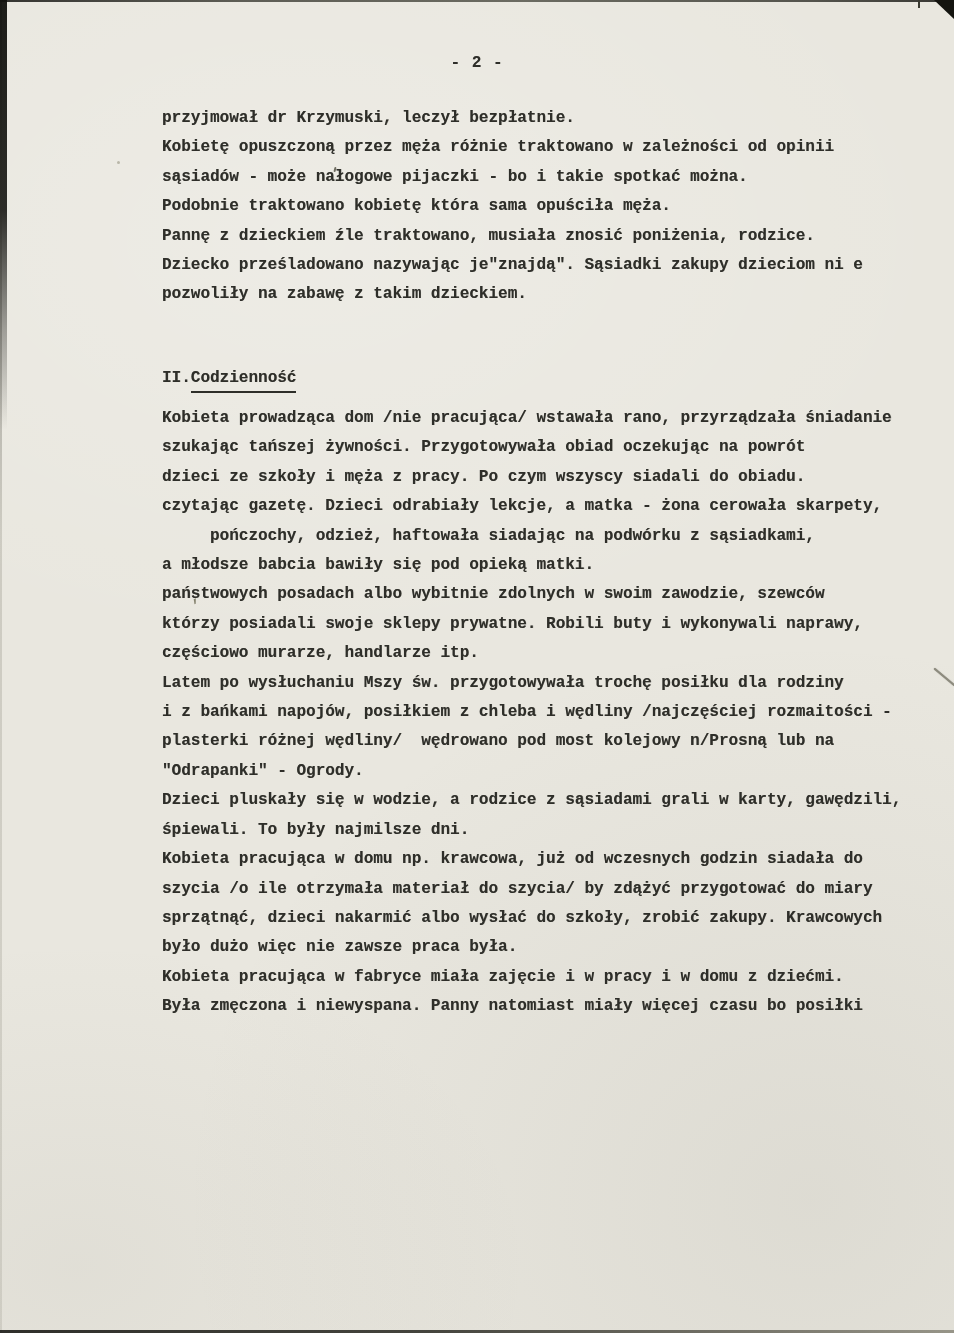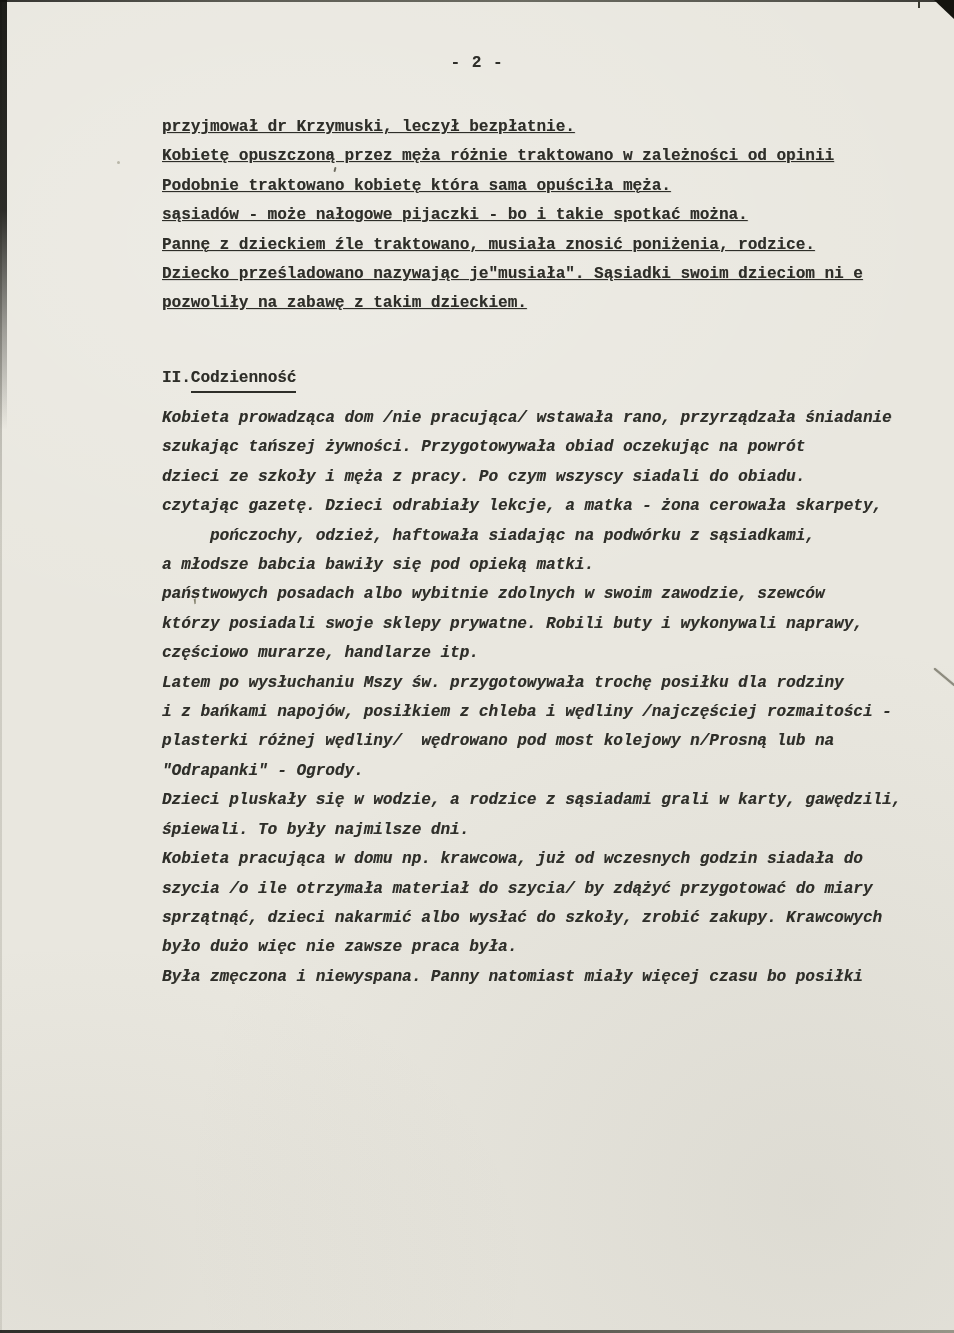--- a/index.html
+++ b/index.html
@@ -22,27 +22,27 @@
     letter-spacing:0px;
     color:#2e2e29;
     text-shadow:0.3px 0.3px 0 rgba(40,40,34,0.45);
   }
   .line{white-space:pre;}
   .pageno{
     position:absolute;top:49px;left:0;right:0;
     text-align:center;
     letter-spacing:1px;
   }
-  .block1{position:absolute;left:162px;top:113px;right:20px;text-decoration:underline;}
+  .block1{position:absolute;left:162px;top:104px;right:20px;}
   .heading{position:absolute;left:162px;top:364px;}
   .heading .u{
     border-bottom:2px solid #2e2e29;
     padding-bottom:4px;
   }
-  .block2{position:absolute;left:162px;top:404px;right:10px;font-style:italic;}
+  .block2{position:absolute;left:162px;top:404px;right:10px;}
   
   .edge-top{
     position:absolute;top:0;left:0;right:0;height:2px;
     background:linear-gradient(90deg,#151512,#44443c 25%,#55554b 55%,#3a3a33 85%,#181814);
     opacity:.85;
   }
   .edge-left{
     position:absolute;top:0;left:0;width:7px;height:430px;
     background:linear-gradient(180deg,rgba(18,18,14,0.95) 0px,rgba(18,18,14,0.88) 210px,rgba(18,18,14,0.35) 330px,rgba(18,18,14,0) 430px);
   }
@@ -88,24 +88,24 @@
 </head>
 <body>
 
 <div class="scan">
 
   <div class="pageno tw">- 2 -</div>
 
   <div class="block1 tw">
       <div class="line">przyjmował dr Krzymuski, leczył bezpłatnie.</div>
       <div class="line">Kobietę opuszczoną przez męża różnie traktowano w zależności od opinii</div>
+      <div class="line">sąsiadów - może nałogowe pijaczki - bo i takie spotkać można.</div>
       <div class="line">Podobnie traktowano kobietę która sama opuściła męża.</div>
-      <div class="line">sąsiadów - może nałogowe pijaczki - bo i takie spotkać można.</div>
       <div class="line">Pannę z dzieckiem źle traktowano, musiała znosić poniżenia, rodzice.</div>
-      <div class="line">Dziecko prześladowano nazywając je"musiała". Sąsiadki swoim dzieciom ni e</div>
+      <div class="line">Dziecko prześladowano nazywając je"znajdą". Sąsiadki zakupy dzieciom ni e</div>
       <div class="line">pozwoliły na zabawę z takim dzieckiem.</div>
     </div>
 
   <div class="heading tw"><span>II.</span><span class="u">Codzienność</span></div>
 
   <div class="block2 tw">
       <div class="line">Kobieta prowadząca dom /nie pracująca/ wstawała rano, przyrządzała śniadanie</div>
       <div class="line">szukając tańszej żywności. Przygotowywała obiad oczekując na powrót</div>
       <div class="line">dzieci ze szkoły i męża z pracy. Po czym wszyscy siadali do obiadu.</div>
       <div class="line">czytając gazetę. Dzieci odrabiały lekcje, a matka - żona cerowała skarpety,</div>
@@ -117,20 +117,21 @@
       <div class="line">Latem po wysłuchaniu Mszy św. przygotowywała trochę posiłku dla rodziny</div>
       <div class="line">i z bańkami napojów, posiłkiem z chleba i wędliny /najczęściej rozmaitości -</div>
       <div class="line">plasterki różnej wędliny/  wędrowano pod most kolejowy n/Prosną lub na</div>
       <div class="line">"Odrapanki" - Ogrody.</div>
       <div class="line">Dzieci pluskały się w wodzie, a rodzice z sąsiadami grali w karty, gawędzili,</div>
       <div class="line">śpiewali. To były najmilsze dni.</div>
       <div class="line">Kobieta pracująca w domu np. krawcowa, już od wczesnych godzin siadała do</div>
       <div class="line">szycia /o ile otrzymała materiał do szycia/ by zdążyć przygotować do miary</div>
       <div class="line">sprzątnąć, dzieci nakarmić albo wysłać do szkoły, zrobić zakupy. Krawcowych</div>
       <div class="line">było dużo więc nie zawsze praca była.</div>
+      <div class="line">Kobieta pracująca w fabryce miała zajęcie i w pracy i w domu z dziećmi.</div>
       <div class="line">Była zmęczona i niewyspana. Panny natomiast miały więcej czasu bo posiłki</div>
     </div>
 
   <div class="edge-top"></div>
   <div class="edge-left"></div>
   <div class="edge-left-faint"></div>
   <div class="edge-bottom"></div>
   <div class="corner-tr"></div>
   <div class="tick-top"></div>
   <div class="pencil-mark"></div>

